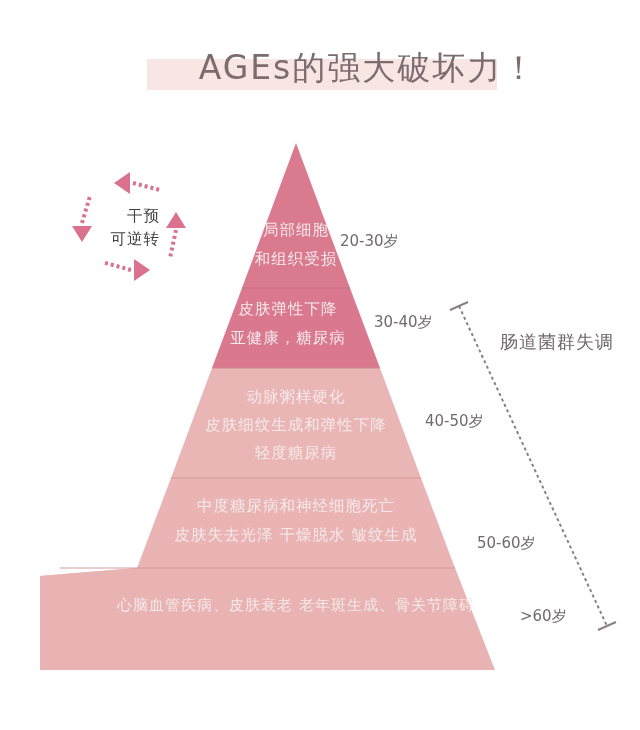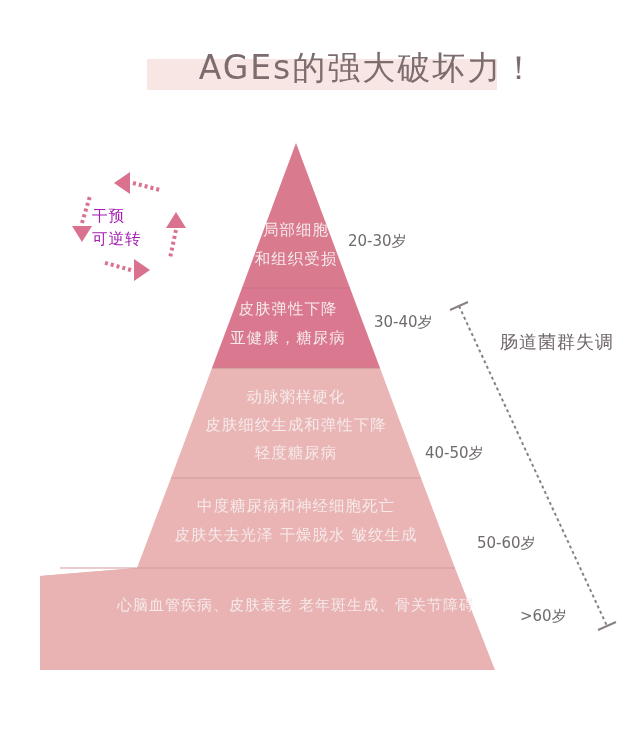--- a/index.html
+++ b/index.html
@@ -16,22 +16,22 @@
   svg.pyr { position: absolute; left: 0; top: 0; }
   .layer-text {
     position: absolute; text-align: center; color: #f6e9ea; font-size: 15.5px; line-height: 29px;
     letter-spacing: 1px; white-space: nowrap;
   }
   .age {
     position: absolute; color: #6f6a6b; font-size: 15px; white-space: nowrap;
   }
   .gut-label { position: absolute; left: 500px; top: 330px; font-size: 18px; color: #6f6668; letter-spacing: 1px; }
   .cycle-text {
-    position: absolute; left: 92px; top: 205px; width: 60px; text-align: left;
-    color: #a21caf; font-size: 15.5px; line-height: 23px; letter-spacing: 1px;
+    position: absolute; left: 100px; top: 205px; width: 60px; text-align: right;
+    color: #404040; font-size: 15.5px; line-height: 23px; letter-spacing: 1px;
   }
 </style>
 </head>
 <body>
 
 <div class="title-wrap">
   <div class="title-band"></div>
   <div class="title">AGEs的强大破坏力！</div>
 </div>
 
@@ -91,19 +91,19 @@
   <div>轻度糖尿病</div>
 </div>
 <div class="layer-text" style="left:96px; top:492px; width:400px;">
   <div>中度糖尿病和神经细胞死亡</div>
   <div>皮肤失去光泽  干燥脱水  皱纹生成</div>
 </div>
 <div class="layer-text" style="left:46px; top:591px; width:500px; font-size:15px;">
   <div>心脑血管疾病、皮肤衰老  老年斑生成、骨关节障碍</div>
 </div>
 
-<div class="age" style="left:340px; top:232px;margin-left:8px;">20-30岁</div>
+<div class="age" style="left:340px; top:232px;">20-30岁</div>
 <div class="age" style="left:374px; top:313px;">30-40岁</div>
-<div class="age" style="left:425px; top:412px;margin-top:32px;">40-50岁</div>
+<div class="age" style="left:425px; top:412px;">40-50岁</div>
 <div class="age" style="left:477px; top:514px;margin-top:20px;">50-60岁</div>
 <div class="age" style="left:520px; top:607px;">&gt;60岁</div>
 
 <div class="gut-label">肠道菌群失调</div>
 
 </body></html>

